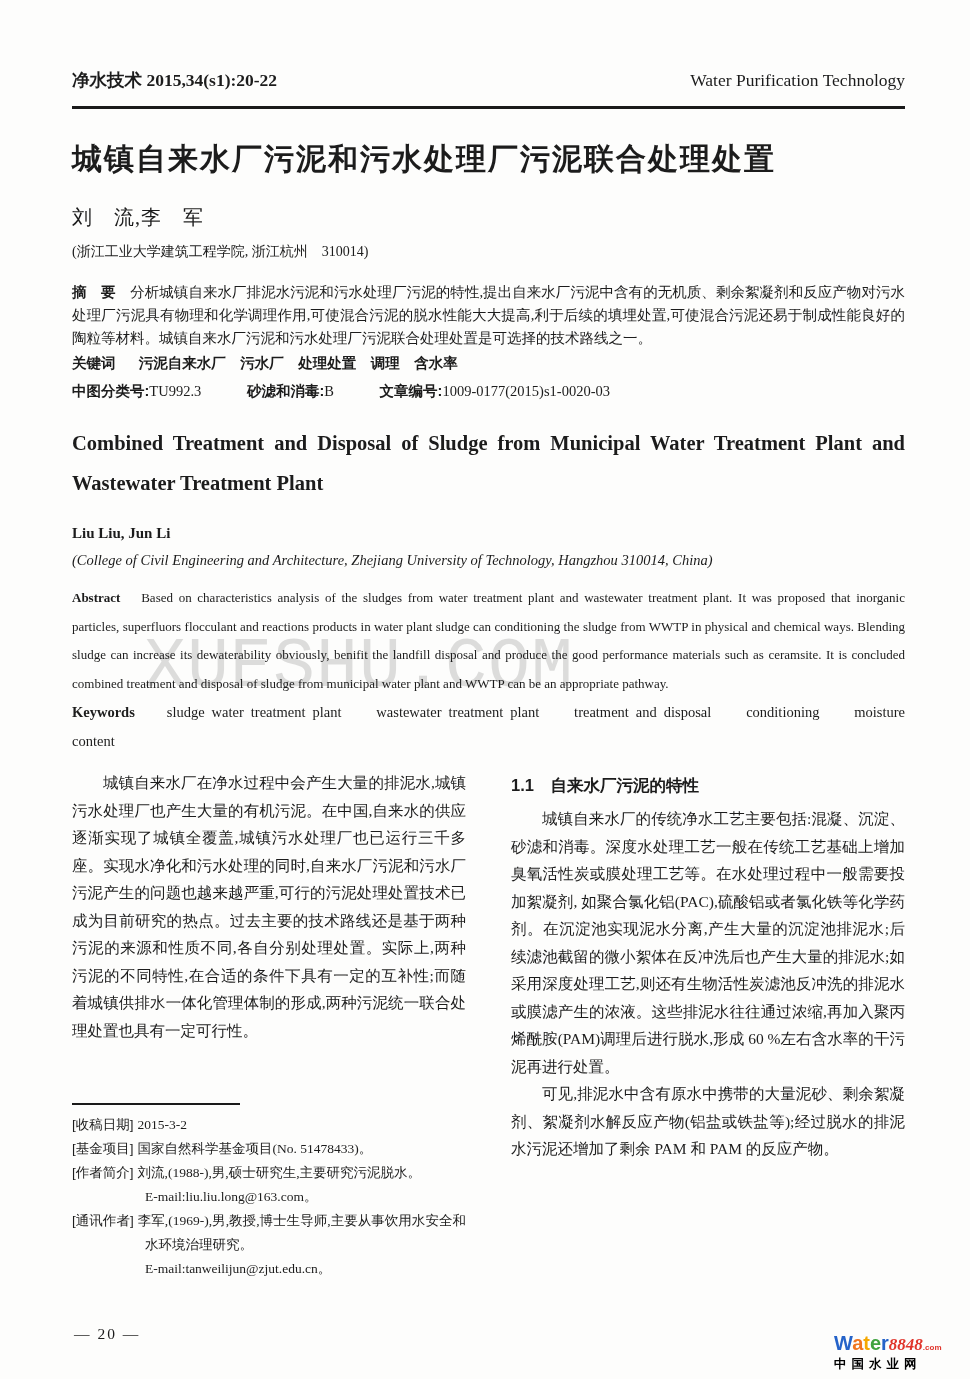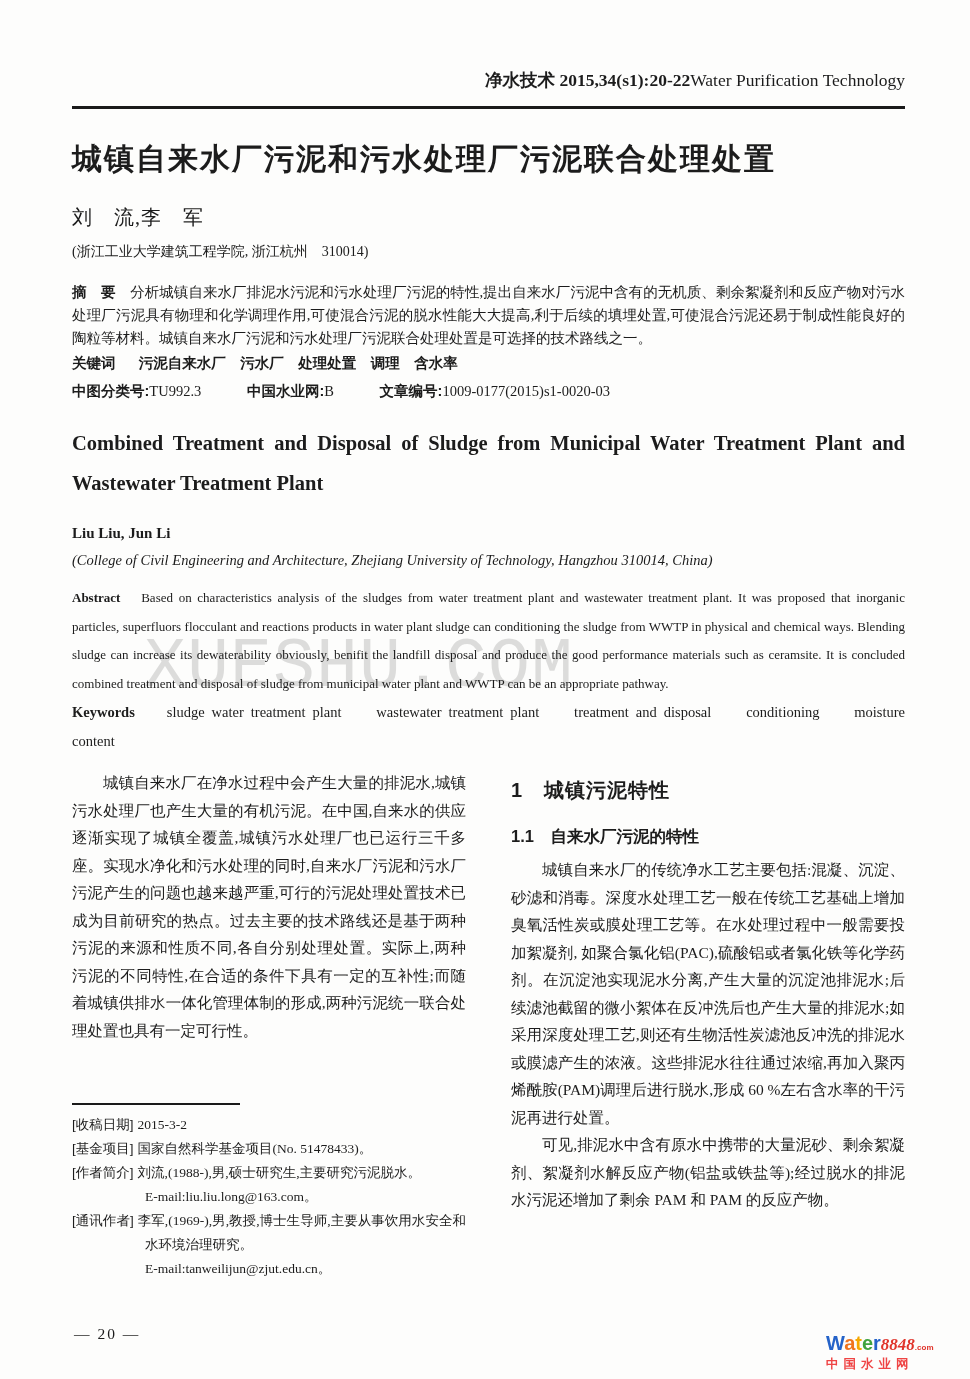--- a/index.html
+++ b/index.html
@@ -14,21 +14,21 @@
     overflow: hidden;
     font-family: "Liberation Serif", "DejaVu Serif", serif;
   }
   .content { position: relative; z-index: 1; padding: 0 65px 0 72px; }
   .watermark {
     position: absolute; left: 144px; top: 628px; z-index: 0;
     font-family: Liberation Mono, monospace;
     font-size: 70px; letter-spacing: 1px; color: rgba(0,0,0,0.13);
     white-space: nowrap; pointer-events: none;
   }
-  .hdr { padding-top: 68px; display: flex; justify-content: flex-end; align-items: baseline; }
+  .hdr { padding-top: 68px; display: flex; justify-content: space-between; align-items: baseline; }
   .hdr-left  { font-size: 17.5px; font-weight: bold; }
   .hdr-right { font-size: 17.5px; }
   .rule { margin-top: 14px; height: 3px; background: #1a1a1a; }
   .title-cn {
     margin-top: 30px; font-size: 30px; font-weight: bold; letter-spacing: 2px;
     font-family: "Liberation Sans", "DejaVu Sans", sans-serif;
   }
   .authors-cn { margin-top: 24px; font-size: 20px; letter-spacing: 1px; }
   .affil-cn { margin-top: 12px; font-size: 14px; }
   .abs-cn { margin-top: 20px; font-size: 14.5px; line-height: 23px; text-align: justify; }
@@ -56,21 +56,21 @@
     font-family: "Liberation Sans", "DejaVu Sans", sans-serif;
     font-weight: bold; font-size: 16.5px; margin: 6px 0 8px 0;
   }
   .h-sub-last { margin-top: 10px; margin-bottom: 0; }
   .footnotes { margin-top: auto; font-size: 13.5px; line-height: 24px; }
   .fn-sep { width: 168px; height: 2px; background: #1a1a1a; margin-bottom: 8px; }
   .fn-row { padding-left: 5.4em; text-indent: -5.4em; text-align: justify; }
   .fn-row .fn-lbl { font-family: "Liberation Sans", "DejaVu Sans", sans-serif; font-weight: normal; margin-right: 0.3em; }
   .fn-email { padding-left: 5.4em; }
   .page-num { position: absolute; left: 74px; bottom: 36px; z-index: 1; font-size: 15.5px; letter-spacing: 2px; }
-  .logo { position: absolute; right: 16px; bottom: 6px; z-index: 1; width: 128px; text-align: left; font-family: "Liberation Sans", "DejaVu Sans", sans-serif; }
+  .logo { position: absolute; right: 8px; bottom: 6px; z-index: 1; width: 128px; text-align: left; font-family: "Liberation Sans", "DejaVu Sans", sans-serif; }
   .logo-line1 { white-space: nowrap; }
   .logo-word { font-size: 20px; font-weight: bold; letter-spacing: 0; }
   .logo-num { font-size: 17px; font-weight: bold; font-style: italic; font-family: "Liberation Serif", serif; }
   .logo-dotcom { font-size: 8px; font-weight: bold; }
   .logo-sub { font-size: 12.5px; font-weight: bold; letter-spacing: 5px; margin-top: 1px; }
 </style>
 </head>
 <body>
 
 <div class="page">
@@ -92,21 +92,21 @@
     <div class="abs-cn">
       <span class="lbl-hei">摘　要</span><span>　</span><span>分析城镇自来水厂排泥水污泥和污水处理厂污泥的特性,提出自来水厂污泥中含有的无机质、剩余絮凝剂和反应产物对污水处理厂污泥具有物理和化学调理作用,可使混合污泥的脱水性能大大提高,利于后续的填埋处置,可使混合污泥还易于制成性能良好的陶粒等材料。城镇自来水厂污泥和污水处理厂污泥联合处理处置是可选择的技术路线之一。</span>
     </div>
 
     <div class="kw-cn">
       <span>关键词</span><span class="kw-cn-text">污泥自来水厂　污水厂　处理处置　调理　含水率</span>
     </div>
 
     <div class="class-line">
       <span class="grp"><span class="lbl-hei">中图分类号:</span><span>TU992.3</span></span>
-      <span class="grp"><span class="lbl-hei">中国水业网:</span><span>B</span></span>
+      <span class="grp"><span class="lbl-hei">砂滤和消毒:</span><span>B</span></span>
       <span class="grp"><span class="lbl-hei">文章编号:</span><span>1009-0177(2015)s1-0020-03</span></span>
     </div>
 
     <div class="title-en">Combined Treatment and Disposal of Sludge from Municipal Water Treatment Plant and Wastewater Treatment Plant</div>
     <div class="authors-en">Liu Liu, Jun Li</div>
     <div class="affil-en">(College of Civil Engineering and Architecture, Zhejiang University of Technology, Hangzhou 310014, China)</div>
 
     <div class="abs-en">
       <span class="lbl">Abstract</span><span>Based on characteristics analysis of the sludges from water treatment plant and wastewater treatment plant. It was proposed that inorganic particles, superfluors flocculant and reactions products in water plant sludge can conditioning the sludge from WWTP in physical and chemical ways. Blending sludge can increase its dewaterability obviously, benifit the landfill disposal and produce the good performance materials such as ceramsite. It is concluded combined treatment and disposal of sludge from municipal water plant and WWTP can be an appropriate pathway.</span>
     </div>
@@ -133,31 +133,30 @@
           </div>
           <div class="fn-email">E-mail:liu.liu.long@163.com。</div>
           <div class="fn-row">
             <span class="fn-lbl">[通讯作者]</span><span>李军,(1969-),男,教授,博士生导师,主要从事饮用水安全和水环境治理研究。</span>
           </div>
           <div class="fn-email">E-mail:tanweilijun@zjut.edu.cn。</div>
         </div>
       </div>
 
       <div class="col">
-        <div class="h-sec">1　城镇污泥特性</div>
         <div class="h-sub">1.1　自来水厂污泥的特性</div>
         <div class="body-p">城镇自来水厂的传统净水工艺主要包括:混凝、沉淀、砂滤和消毒。深度水处理工艺一般在传统工艺基础上增加臭氧活性炭或膜处理工艺等。在水处理过程中一般需要投加絮凝剂, 如聚合氯化铝(PAC),硫酸铝或者氯化铁等化学药剂。在沉淀池实现泥水分离,产生大量的沉淀池排泥水;后续滤池截留的微小絮体在反冲洗后也产生大量的排泥水;如采用深度处理工艺,则还有生物活性炭滤池反冲洗的排泥水或膜滤产生的浓液。这些排泥水往往通过浓缩,再加入聚丙烯酰胺(PAM)调理后进行脱水,形成 60 %左右含水率的干污泥再进行处置。</div>
         <div class="body-p">可见,排泥水中含有原水中携带的大量泥砂、剩余絮凝剂、絮凝剂水解反应产物(铝盐或铁盐等);经过脱水的排泥水污泥还增加了剩余 PAM 和 PAM 的反应产物。</div>
       </div>
 
     </div>
   </div>
 
   <div class="page-num">— 20 —</div>
 
   <div class="logo">
     <div class="logo-line1">
       <span class="logo-word" style="color:#2563c9">W</span><span class="logo-word" style="color:#f0741e">a</span><span class="logo-word" style="color:#f5a800">t</span><span class="logo-word" style="color:#3fa33f">e</span><span class="logo-word" style="color:#2563c9">r</span><span class="logo-num" id="logoNum" style="color: rgb(224, 52, 43);">8848</span><span class="logo-dotcom" id="logoDotcom" style="color: rgb(224, 52, 43);">.com</span>
     </div>
-    <div class="logo-sub" id="logoSub" style="color: #ef4444;">中国水业网</div>
+    <div class="logo-sub" id="logoSub" style="color: #000000;">中国水业网</div>
   </div>
 
 </div>
 
 </body></html>

